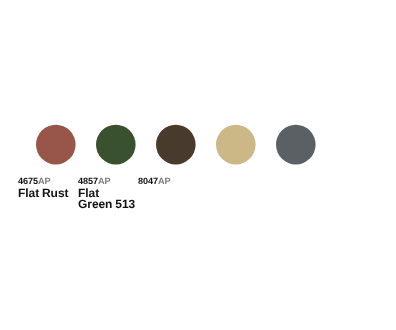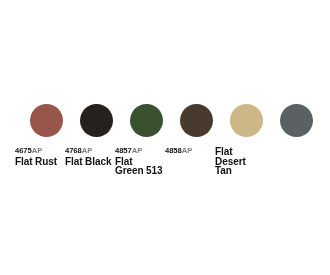--- a/index.html
+++ b/index.html
@@ -81,43 +81,35 @@
 <div id="paint-chart">
   <div id="swatch-row">
       <div class="swatch-cell">
         <div class="swatch-dot" style="background: rgb(152, 86, 74);"></div>
         <div class="swatch-caption">
           <div class="swatch-code"><span>4675</span><span class="swatch-code-suffix">AP</span></div>
           <div class="swatch-name">Flat Rust</div>
         </div>
       </div>
       <div class="swatch-cell">
-        <div class="swatch-dot" style="background: rgb(36, 33, 31);"></div>
-        <div class="swatch-caption">
-          <div class="swatch-code"><span>4768</span><span class="swatch-code-suffix">AP</span></div>
-          <div class="swatch-name">Flat Black</div>
-        </div>
-      </div>
-      <div class="swatch-cell">
         <div class="swatch-dot" style="background: rgb(57, 81, 47);"></div>
         <div class="swatch-caption">
           <div class="swatch-code"><span>4857</span><span class="swatch-code-suffix">AP</span></div>
           <div class="swatch-name">Flat Green 513</div>
         </div>
       </div>
       <div class="swatch-cell">
         <div class="swatch-dot" style="background: rgb(72, 58, 44);"></div>
         <div class="swatch-caption">
-          <div class="swatch-code"><span>4858</span><span class="swatch-code-suffix">AP</span></div>
+          <div class="swatch-code"><span>8047</span><span class="swatch-code-suffix">AP</span></div>
         </div>
       </div>
       <div class="swatch-cell">
         <div class="swatch-dot" style="background: rgb(203, 184, 134);"></div>
         <div class="swatch-caption">
-          <div class="swatch-name">Flat Desert Tan</div>
         </div>
       </div>
       <div class="swatch-cell">
         <div class="swatch-dot" style="background: rgb(90, 96, 99);"></div>
         <div class="swatch-caption">
         </div>
       </div>
     </div>
 </div>
 

